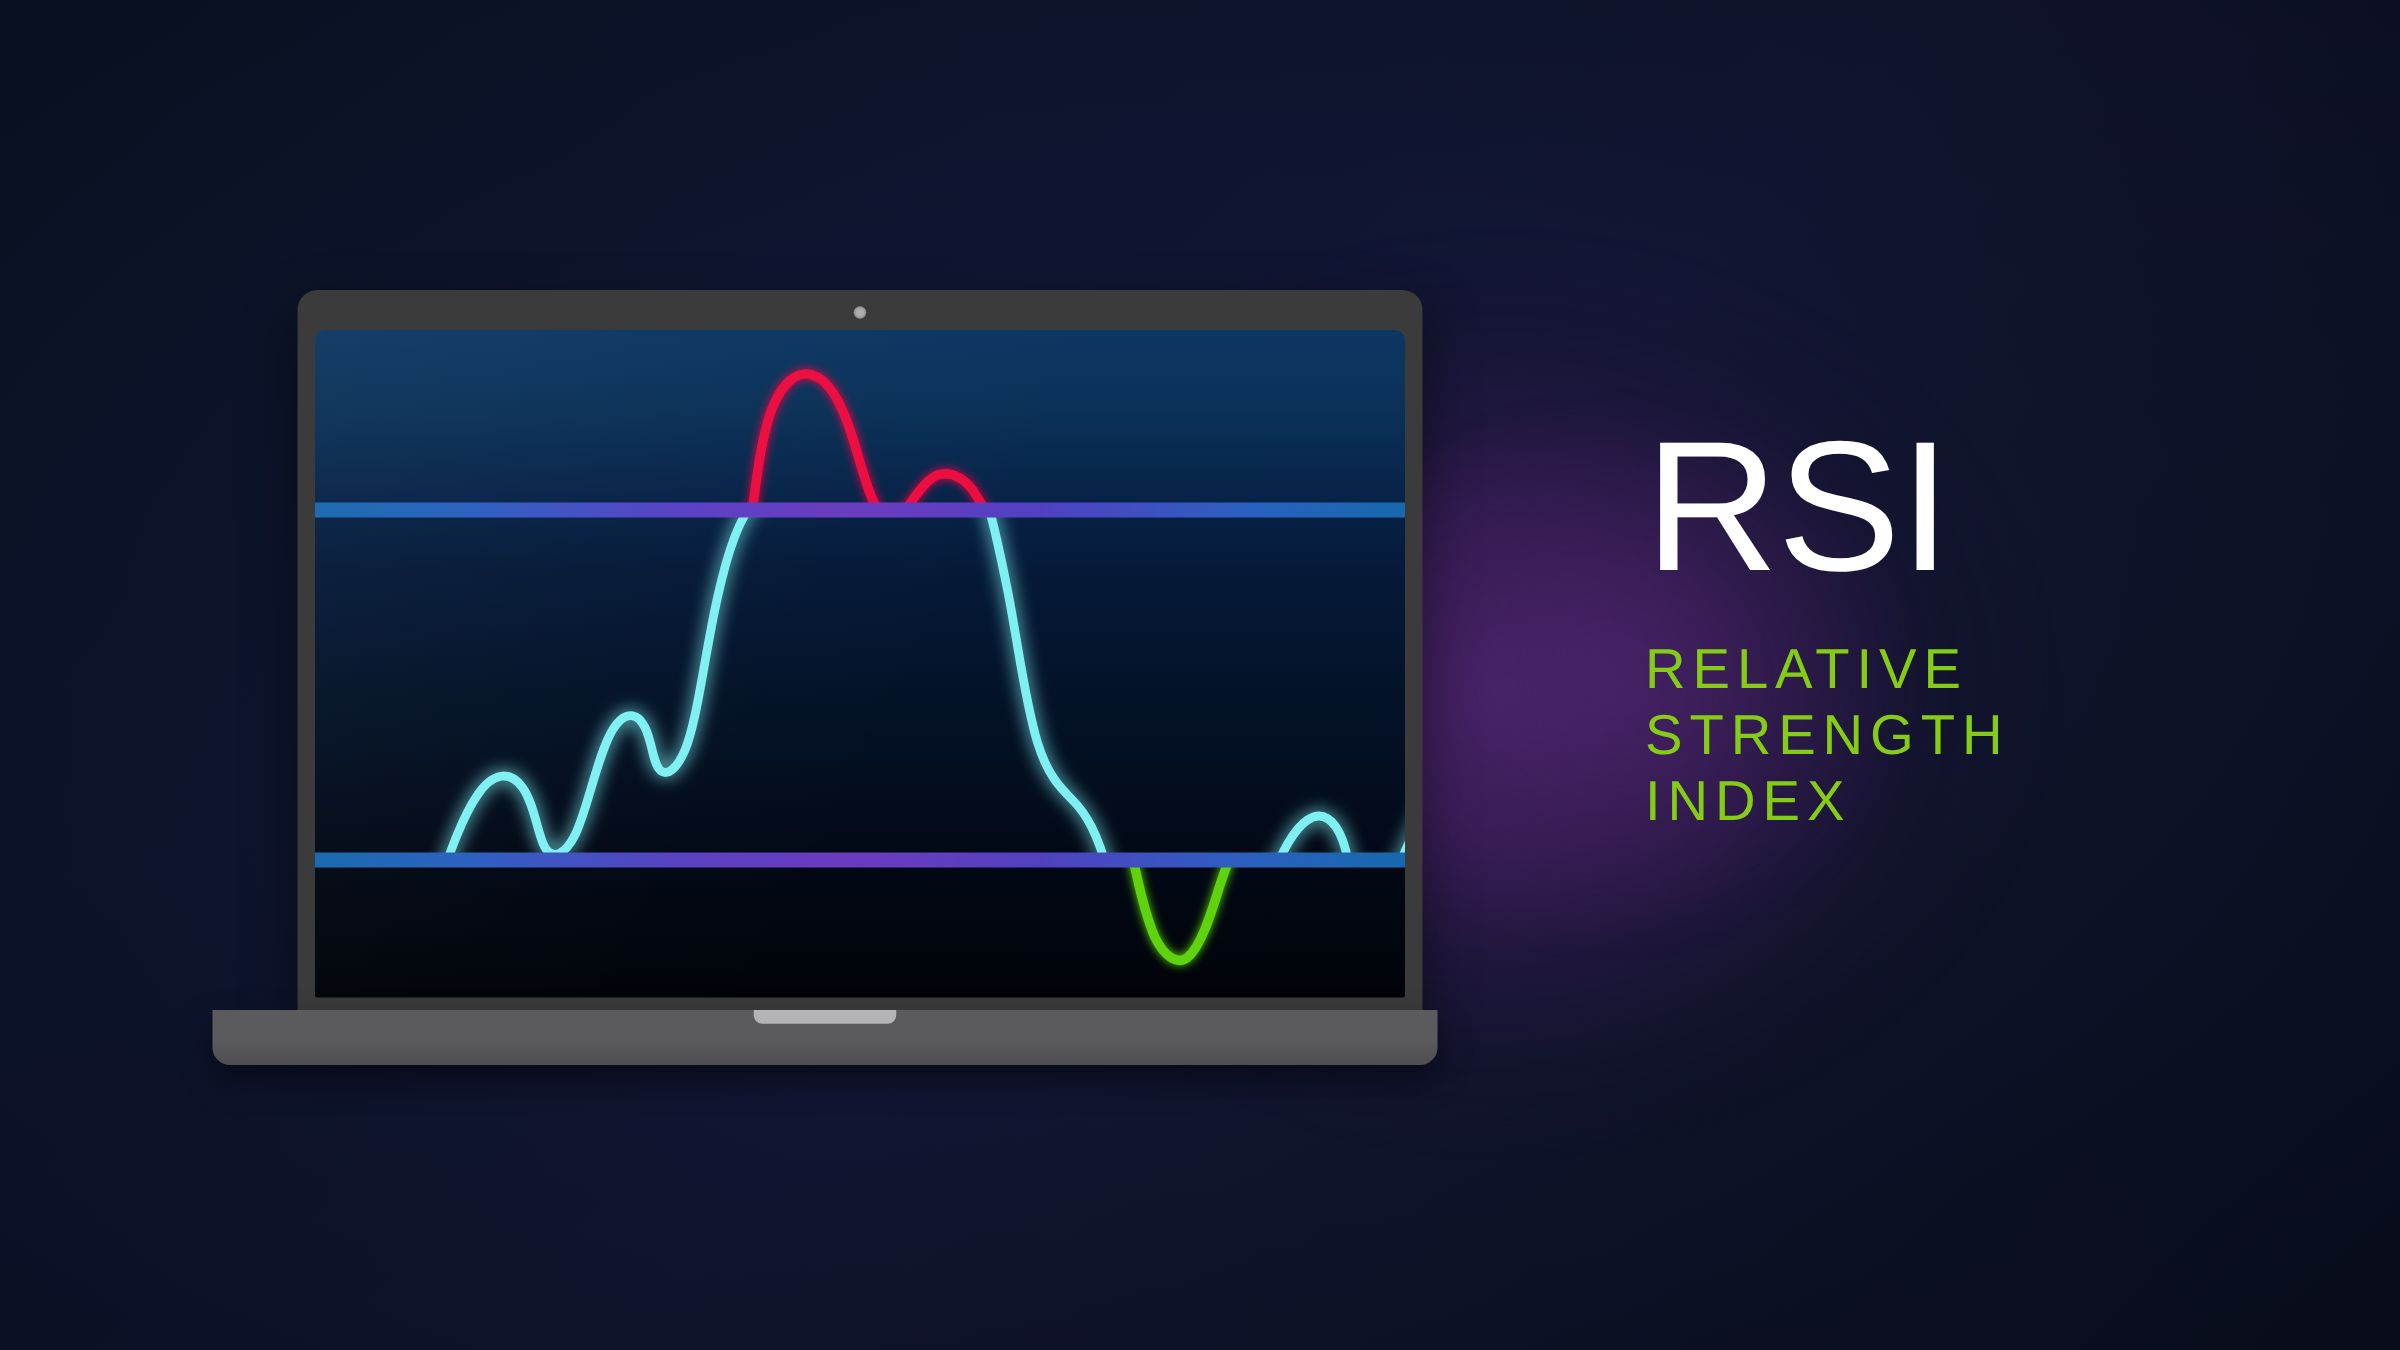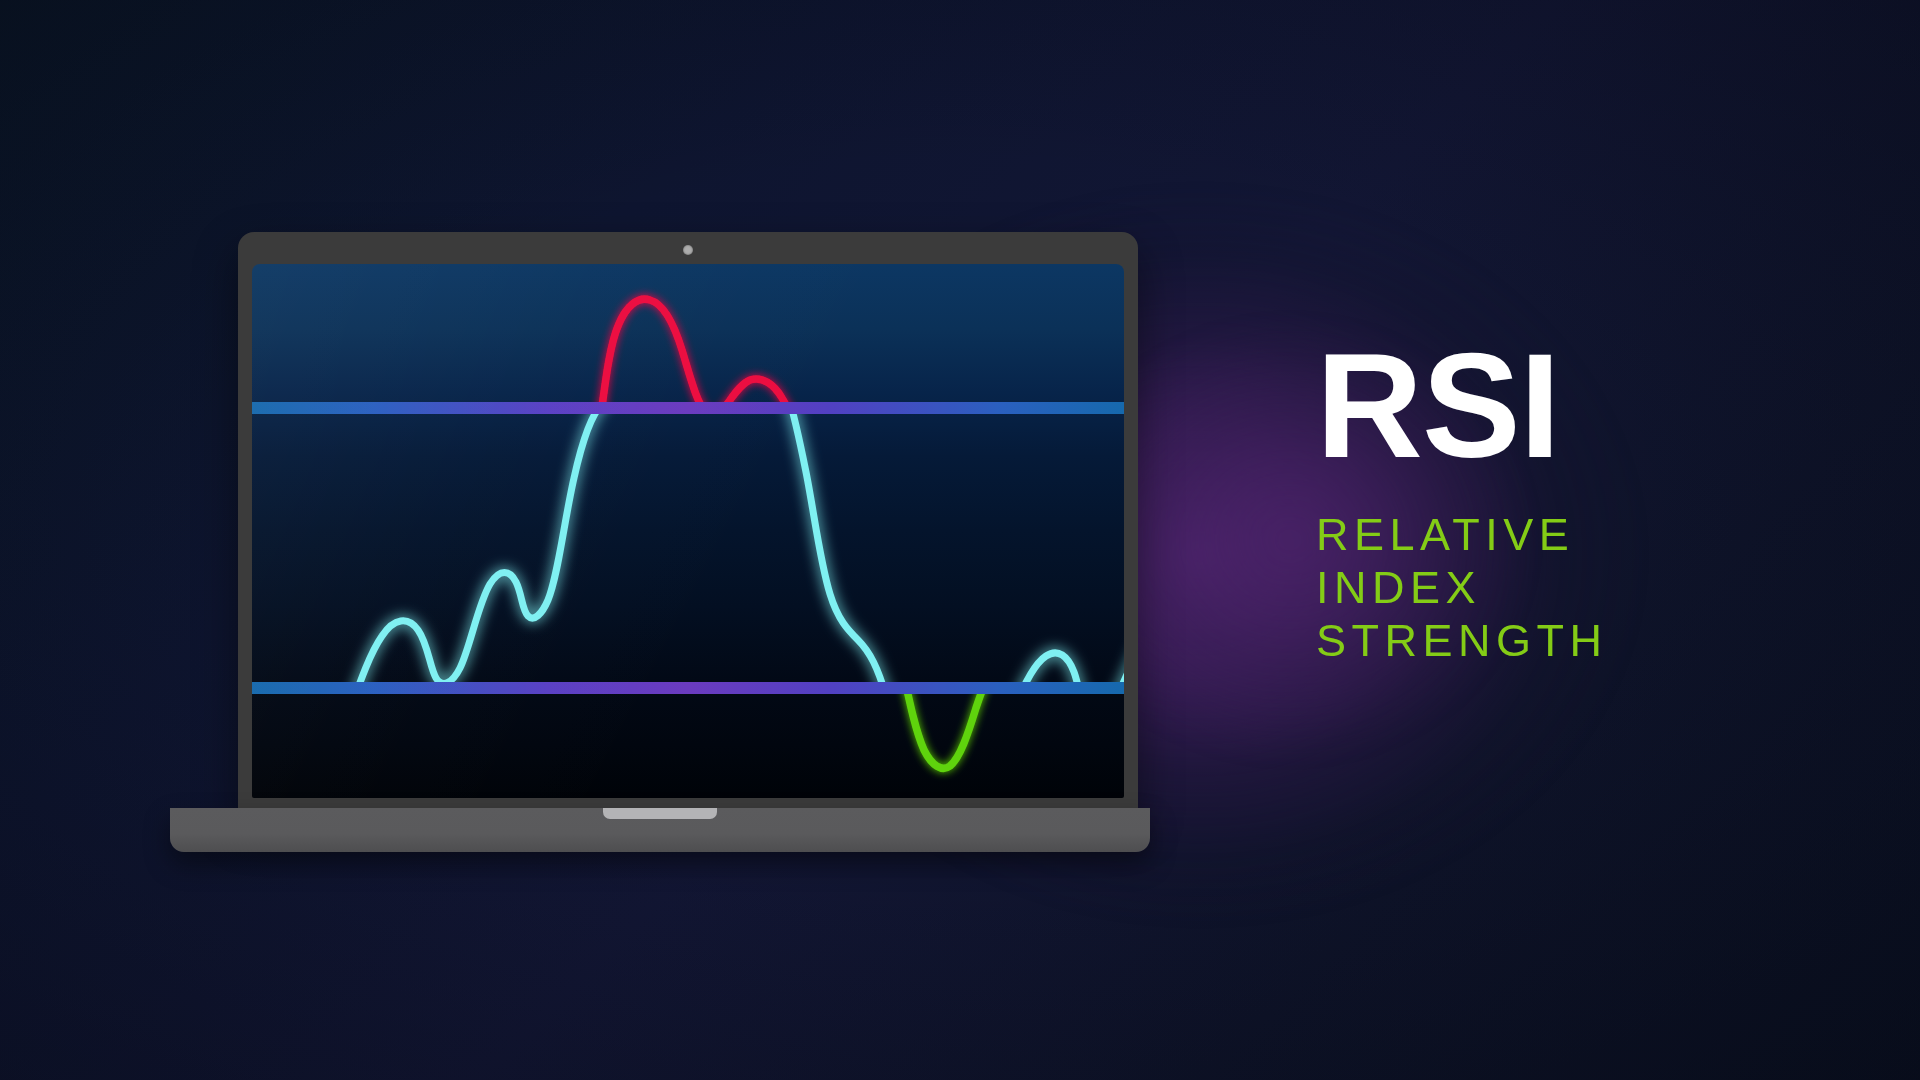--- a/index.html
+++ b/index.html
@@ -118,21 +118,21 @@
   }
 
   
   #text-block {
     position:absolute;
     left:1316px; top:338px;
     width:460px;
   }
   #rsi-title {
     font-size:148px;
-    font-weight:700;
+    font-weight:400;
     letter-spacing:-1px;
     line-height:0.92;
     color:#ffffff;
   }
   #rsi-subtitle {
     margin-top:34px;
     font-size:45px;
     font-weight:300;
     letter-spacing:5.5px;
     line-height:1.18;
@@ -260,18 +260,18 @@
 
     <div id="laptop-base">
       <div id="laptop-notch"></div>
     </div>
   </div>
 
   <div id="text-block">
     <div id="rsi-title">RSI</div>
     <div id="rsi-subtitle">
       <span class="sub-line">RELATIVE</span>
+      <span class="sub-line">STRENGTH</span>
       <span class="sub-line">INDEX</span>
-      <span class="sub-line">STRENGTH</span>
     </div>
   </div>
 
 </div>
 
 </body></html>

